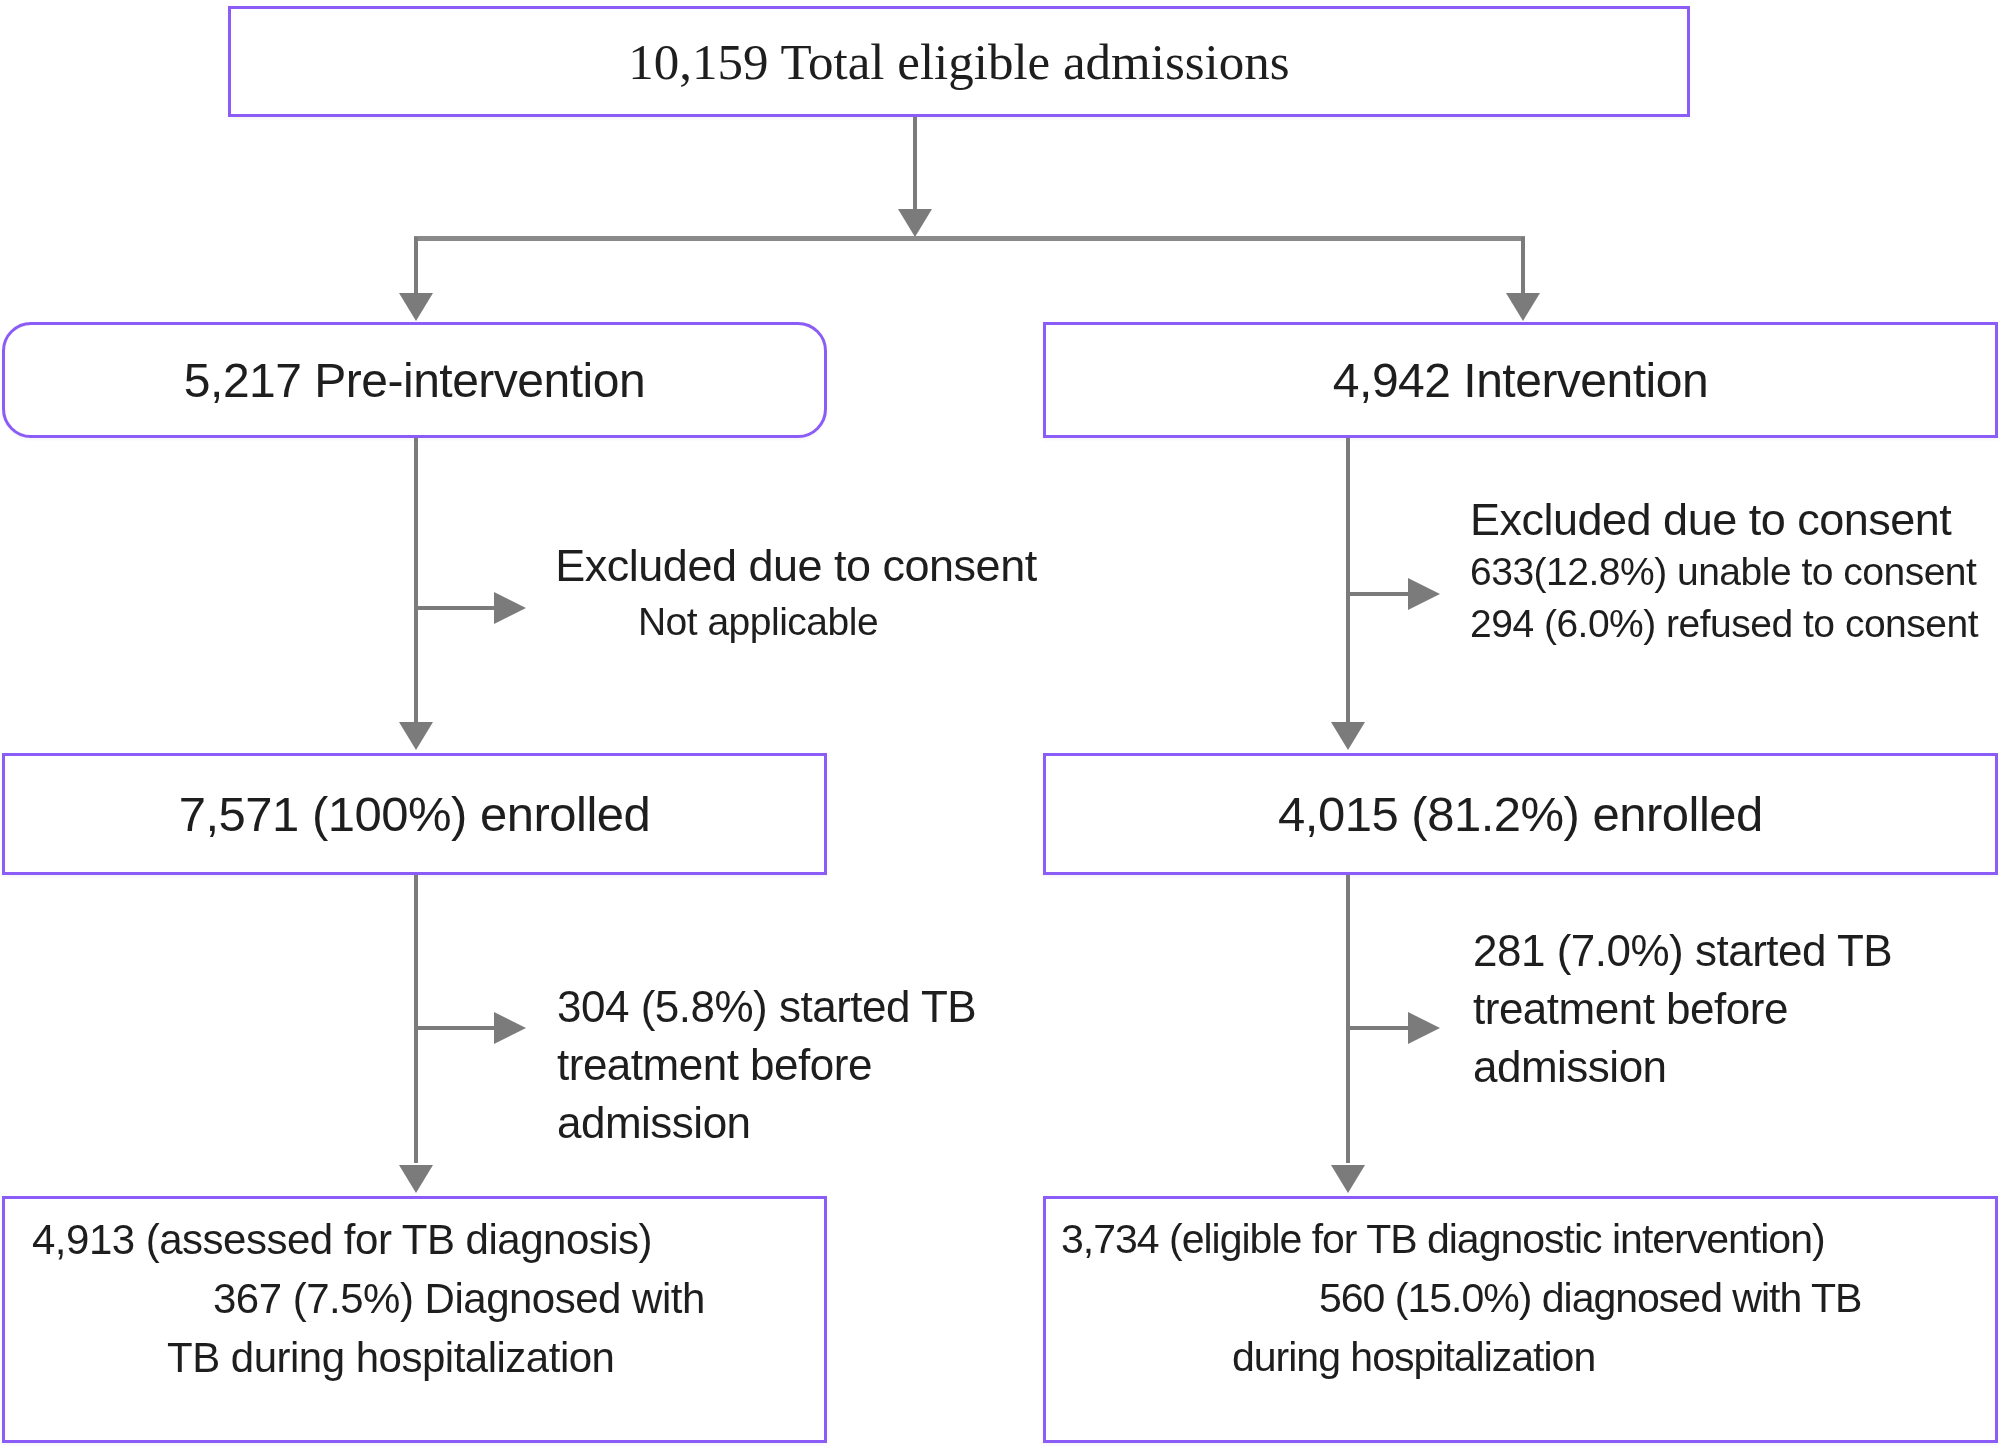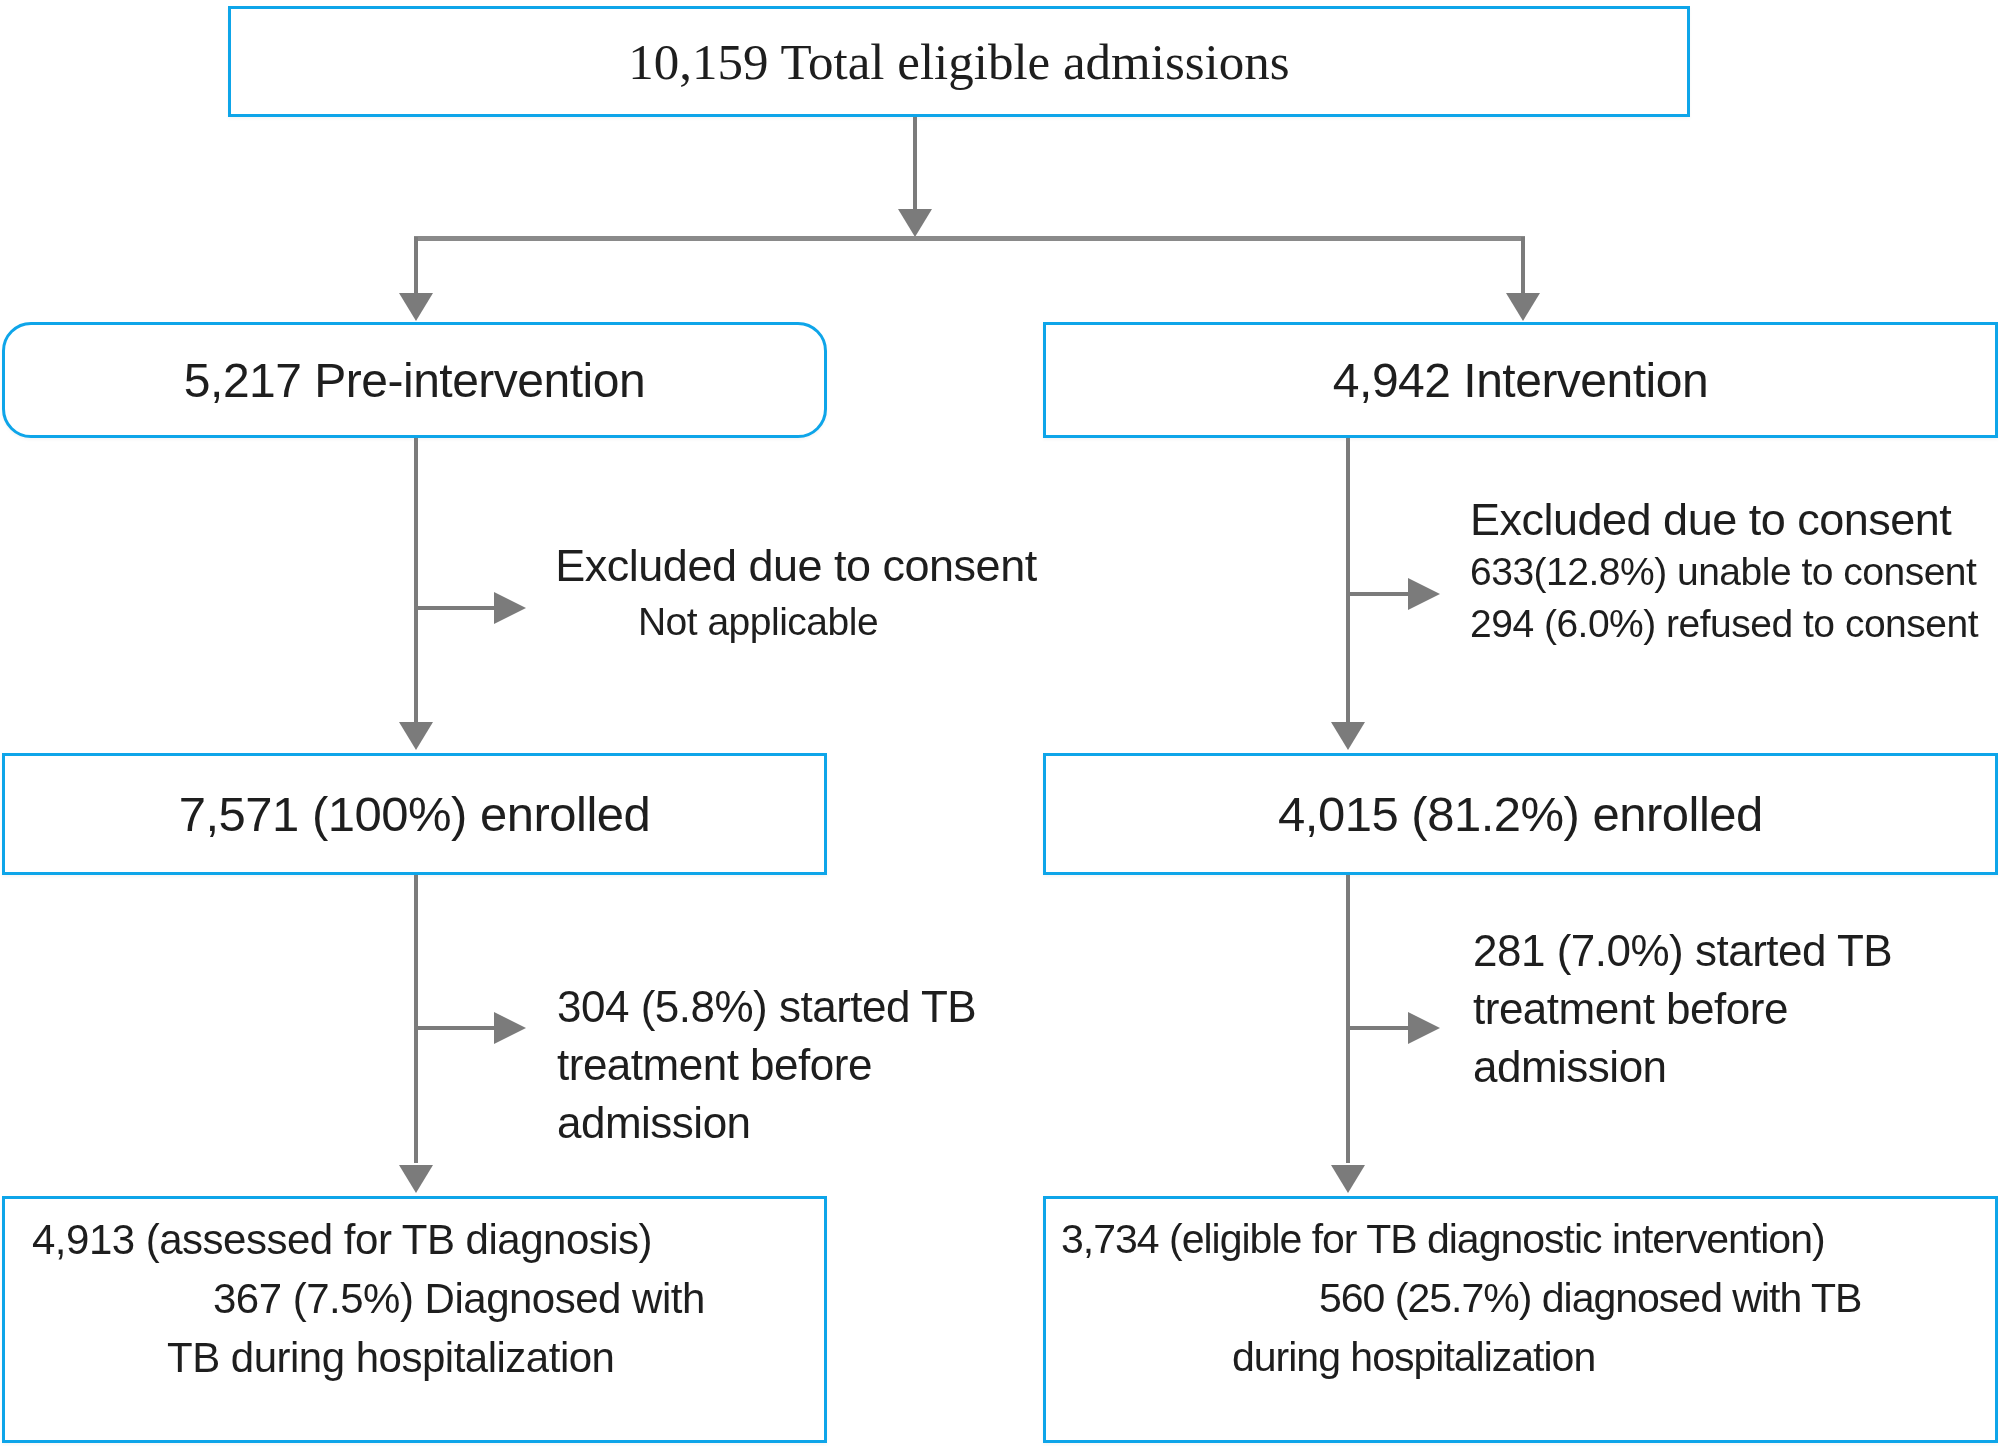--- a/index.html
+++ b/index.html
@@ -10,21 +10,21 @@
     background: #ffffff;
     font-family: "Liberation Sans", sans-serif;
     color: #1e1e1e;
     overflow: hidden;
   }
 
   
   .box {
     position: absolute;
     background: #ffffff;
-    border: 3px solid #0ea5e9;
+    border: 3px solid #8b5cf6;
     box-sizing: border-box;
     display: flex;
     align-items: center;
     justify-content: center;
     letter-spacing: -0.5px;
     box-shadow: 0 2px 3px rgba(0,0,0,0.04);
   }
   #b-top     { left: 228px;  top: 6px;    width: 1462px; height: 111px;
                font-family: "Liberation Serif", serif; font-size: 51px; letter-spacing: 0; }
   #b-pre     { left: 2px;    top: 322px;  width: 825px;  height: 116px; font-size: 48px; border-radius: 29px; }
@@ -111,21 +111,21 @@
   <div class="box" id="b-int-enr">4,015 (81.2%) enrolled</div>
 
   <div class="box outcome" id="b-pre-out">
     <div class="ol ol1">4,913 (assessed for TB diagnosis)</div>
     <div class="ol ol2">367 (7.5%) Diagnosed with</div>
     <div class="ol ol3">TB during hospitalization</div>
   </div>
 
   <div class="box outcome" id="b-int-out">
     <div class="ol ol1">3,734 (eligible for TB diagnostic intervention)</div>
-    <div class="ol ol2">560 (25.7%) diagnosed with TB</div>
+    <div class="ol ol2">560 (15.0%) diagnosed with TB</div>
     <div class="ol ol3">during hospitalization</div>
   </div>
 
   <div class="vline" id="stem-top"></div>
   <div class="ah-down" id="ah-top"></div>
   <div class="hbar" id="branch-bar"></div>
   <div class="vline" id="drop-left"></div>
   <div class="ah-down" id="ah-drop-left"></div>
   <div class="vline" id="drop-right"></div>
   <div class="ah-down" id="ah-drop-right"></div>

